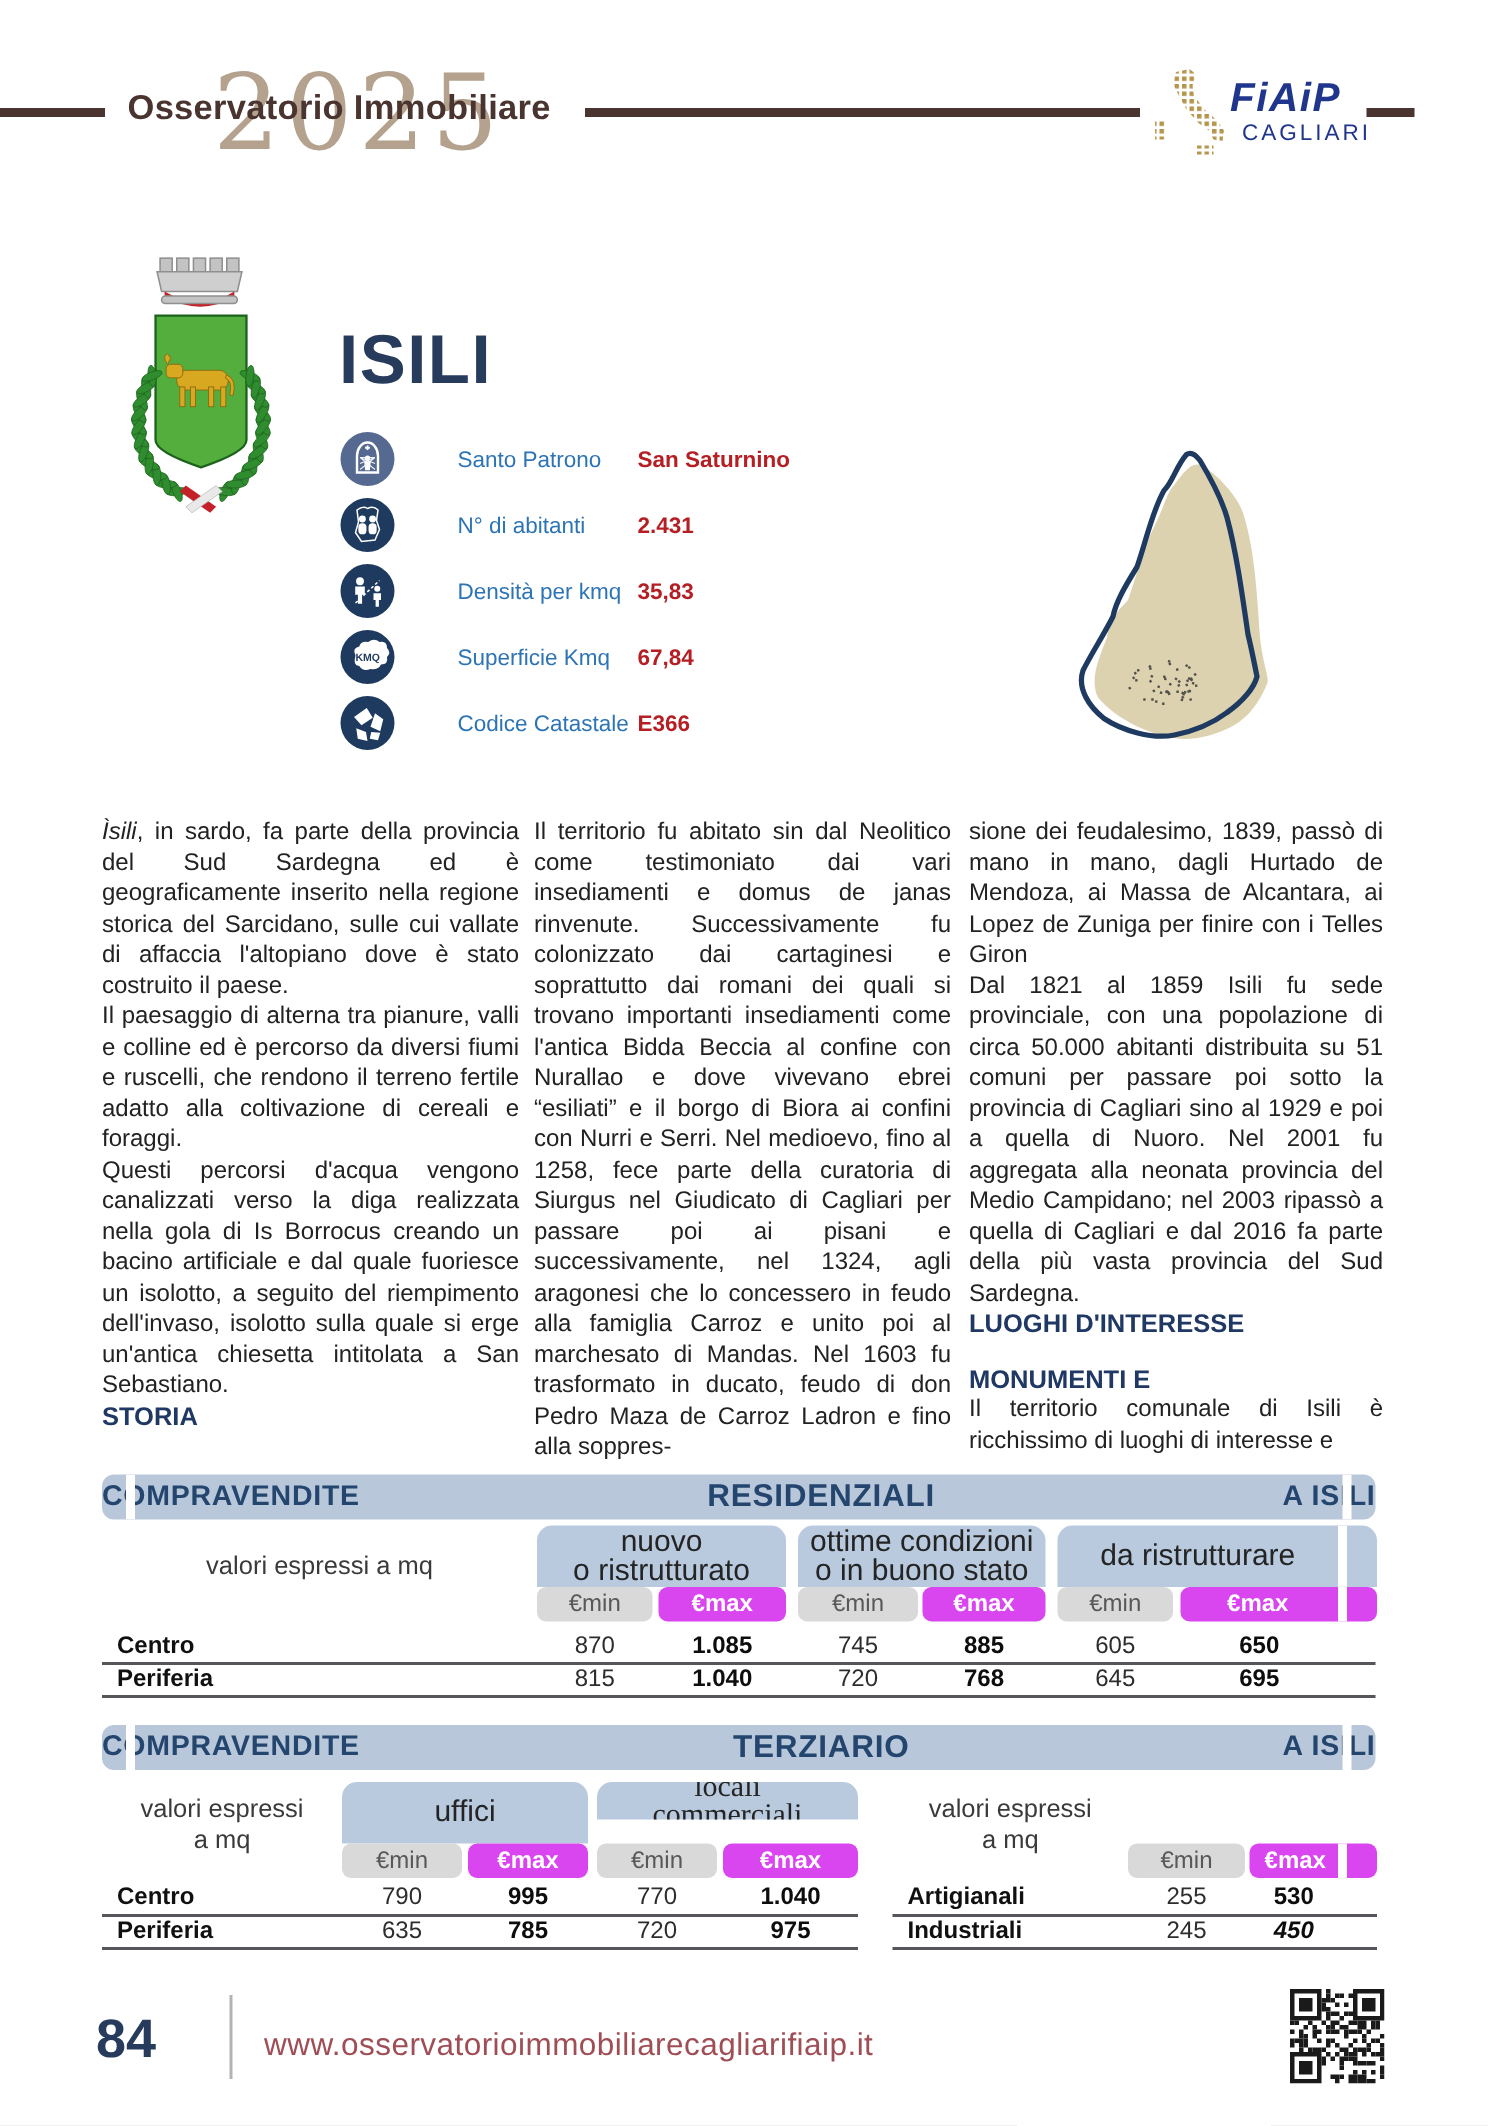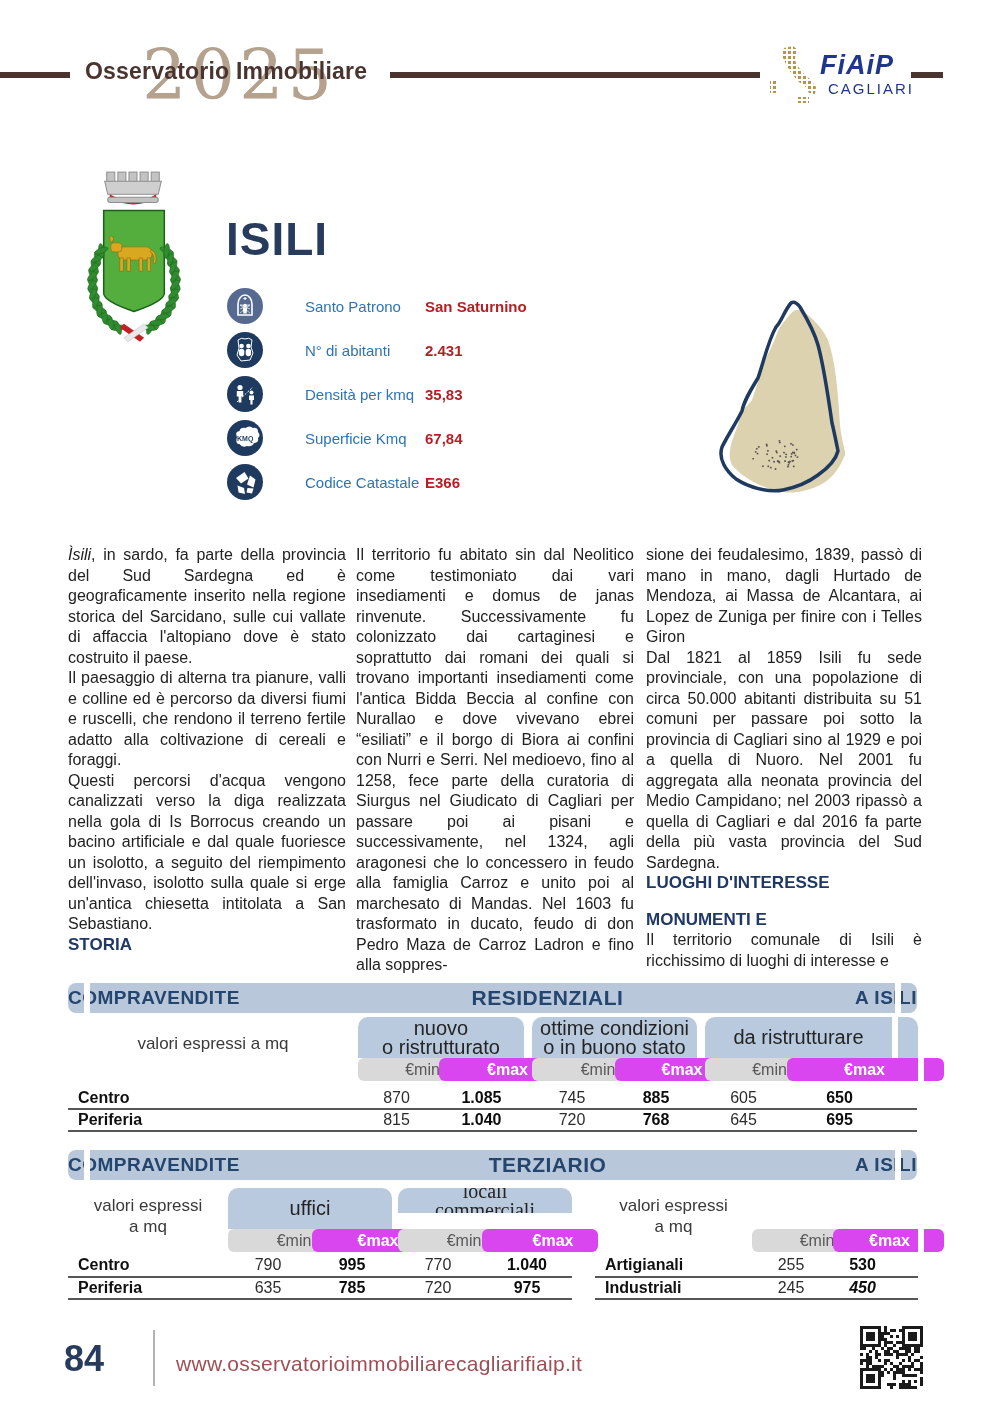--- a/index.html
+++ b/index.html
@@ -41,21 +41,21 @@
   .band{position:absolute;left:68px;width:849px;height:30px;background:#b9c7db;border-radius:8px;
         overflow:hidden;display:flex;align-items:center;justify-content:space-between;gap:7px;}
   .band .slit{position:absolute;top:0;bottom:0;width:6px;background:#ffffff;}
   .band-pre,.band-post{font-size:19px;font-weight:600;color:#24466e;letter-spacing:.5px;}
   .band-bold{font-size:21px;font-weight:800;color:#24466e;letter-spacing:.5px;}
 
   .group{position:absolute;background:#b9cadf;border-radius:10px 10px 0 0;overflow:hidden;
          display:flex;flex-direction:column;align-items:center;justify-content:center;
          font-size:20px;line-height:19px;color:#242424;text-align:center;}
   .chip{position:absolute;height:23px;border-radius:6px;display:flex;align-items:center;
-        justify-content:center;font-size:16px;padding-left:26px;}
+        justify-content:center;font-size:16px;}
   .chip.min{background:#d9d9d9;color:#58585a;}
   .chip.max{background:#d946ef;color:#ffffff;font-weight:800;}
   .vlabel{position:absolute;font-size:17px;color:#3a3a3a;text-align:center;}
   .row-label{position:absolute;font-size:16px;font-weight:800;color:#101010;}
   .cellv{position:absolute;font-size:16px;text-align:center;color:#2d2d2d;}
   .cellv.max{font-weight:800;color:#0d0d0d;}
   .rule{position:absolute;height:2px;background:#55565a;}
 
   
   .page-num{position:absolute;left:64px;top:1338px;font-size:36px;font-weight:800;color:#273c5c;}

